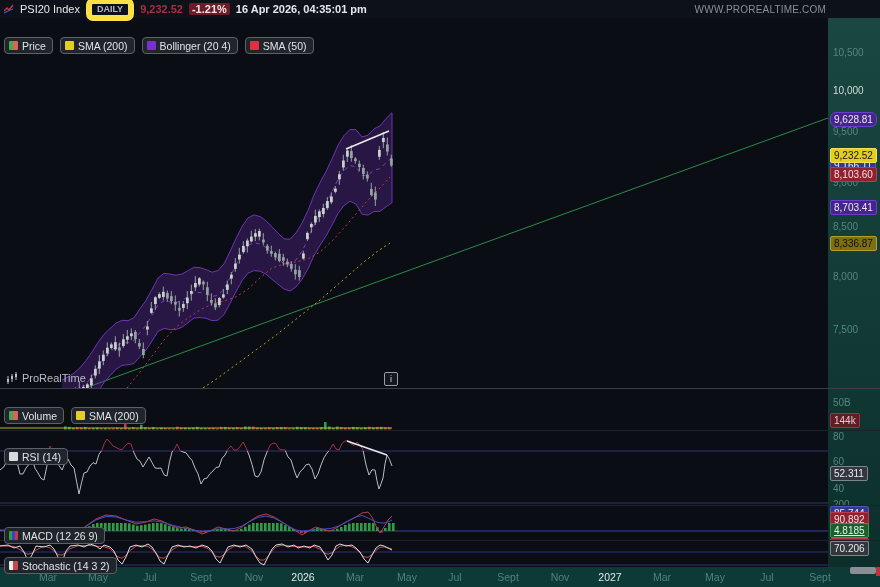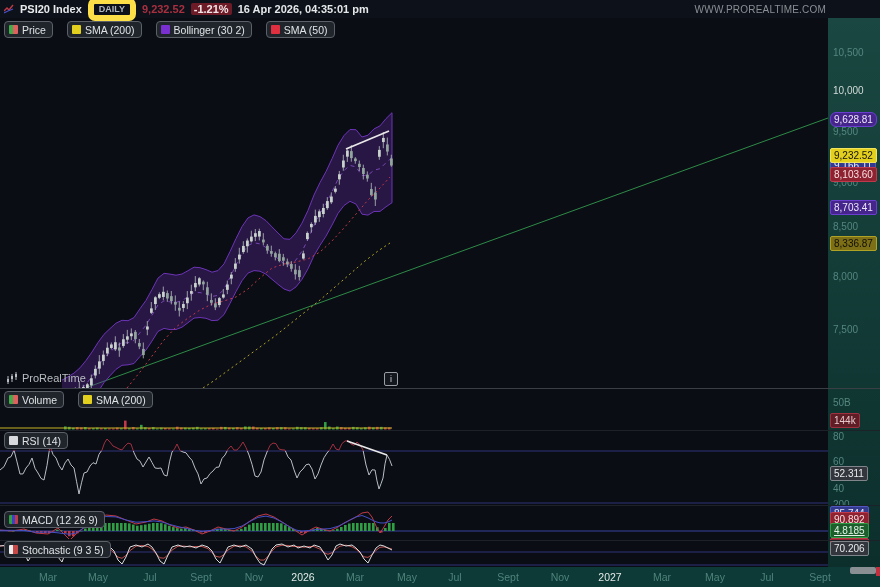--- a/index.html
+++ b/index.html
@@ -3,21 +3,21 @@
 <meta charset="utf-8">
 <style>
   html,body{margin:0;padding:0;background:#07090d;}
   #app{position:relative;width:880px;height:587px;overflow:hidden;
        font-family:"Liberation Sans","DejaVu Sans",sans-serif;
        background:#0a0d14;color:#dfe3e6;}
   
   #header{position:absolute;left:0;top:0;width:880px;height:18px;background:#0d1119;
           display:flex;align-items:center;gap:6px;padding-left:4px;box-sizing:border-box;
           font-size:11px;white-space:nowrap;}
-  .hdr-title{font-weight:bold;color:#e8eaec;}
+  .hdr-title{font-weight:normal;color:#e8eaec;}
   .hdr-daily{border:6px solid #fde047;border-radius:7px;padding:0 5px;font-size:9px;
              font-weight:bold;color:#b2b8c0;line-height:11px;}
   .hdr-price{color:#a93040;font-weight:bold;}
   .hdr-chg{background:#6e1b28;color:#f0e6e8;font-weight:bold;padding:0 3px;border-radius:2px;}
   .hdr-date{font-weight:bold;color:#e5e8ea;}
   .hdr-site{margin-left:auto;margin-right:54px;color:#8a8f96;font-size:10px;letter-spacing:.2px;}
   #right-axis{position:absolute;left:828px;top:18px;width:52px;height:549px;
               background:linear-gradient(#1a4741,#0c2f2c);}
   #time-axis{position:absolute;left:0;top:567px;width:880px;height:20px;background:#0d3a36;}
   .divider{position:absolute;left:0;width:880px;height:1px;background:#3a3f46;}
@@ -30,21 +30,21 @@
   .b-purple{background:#45258c;color:#ece6f8;border:1px solid #6a3fd0;}
   .b-blue{background:#333a8e;color:#e8eaf6;border:1px solid #5058c0;}
   .b-red{background:#8f2230;color:#f4dfe2;border:1px solid #c0394a;}
   .b-darkred{background:#5f1d26;color:#e8c9cd;border:1px solid #a03040;}
   .b-olive{background:#7d6f15;color:#11100a;border:1px solid #b0a224;}
   .b-gray{background:#33373d;color:#e8eaec;border:1px solid #80858c;}
   .b-green{background:#1c5f2d;color:#e2f2e5;border:1px solid #2f9e44;}
   .t-label{position:absolute;top:4px;transform:translateX(-50%);font-size:10.5px;color:#4f837c;}
   .t-label.emph{color:#e2e8e6;}
   
-  .chip-row{position:absolute;display:flex;gap:14px;z-index:5;}
+  .chip-row{position:absolute;display:flex;gap:7px;z-index:5;margin-top:16px;}
   .chip{display:flex;align-items:center;background:#20252c;border:1px solid #5c6169;
         border-radius:4px;padding:1px 6px 1px 4px;font-size:10.5px;color:#dfe3e6;height:13px;}
   .swatch{width:9px;height:9px;border-radius:1px;margin-right:4px;display:inline-block;}
   
   #watermark{position:absolute;left:6px;top:372px;display:flex;align-items:center;gap:4px;
              font-size:11px;color:#b9bec2;z-index:4;}
   #info-btn{position:absolute;left:384px;top:372px;width:12px;height:12px;border:1px solid #989ea4;
             border-radius:2px;background:#14181e;color:#cdd2d8;font-size:9px;line-height:12px;
             text-align:center;z-index:4;}
   #chart-svg{position:absolute;left:0;top:0;z-index:2;}
@@ -529,21 +529,21 @@
     <div class="chip">
         <span class="swatch" style="background: linear-gradient(90deg, rgb(63, 174, 73) 50%, rgb(224, 96, 96) 50%);"></span>
         <span>Price</span>
       </div>
     <div class="chip">
         <span class="swatch" style="background: rgb(227, 207, 29);"></span>
         <span>SMA (200)</span>
       </div>
     <div class="chip">
         <span class="swatch" style="background: rgb(122, 47, 208);"></span>
-        <span>Bollinger (30 2)</span>
+        <span>Bollinger (20 4)</span>
       </div>
     <div class="chip">
         <span class="swatch" style="background: rgb(224, 48, 64);"></span>
         <span>SMA (50)</span>
       </div>
   </div>
 
   <div id="watermark">
     <svg width="12" height="12" viewBox="0 0 12 12">
       <line x1="2" y1="4" x2="2" y2="12" stroke="#b9bec2" stroke-width="1"></line>
@@ -578,19 +578,19 @@
   <div class="chip-row" style="left:4px;top:511px">
     <div class="chip">
         <span class="swatch" style="background: linear-gradient(90deg, rgb(47, 158, 68) 33%, rgb(58, 66, 200) 33%, rgb(58, 66, 200) 66%, rgb(194, 58, 70) 66%);"></span>
         <span>MACD (12 26 9)</span>
       </div>
   </div>
 
   <div class="chip-row" style="left:4px;top:541px">
     <div class="chip">
         <span class="swatch" style="background: linear-gradient(90deg, rgb(236, 236, 236) 50%, rgb(200, 72, 72) 50%);"></span>
-        <span>Stochastic (9 3 5)</span>
+        <span>Stochastic (14 3 2)</span>
       </div>
   </div>
 
   <div id="scroll-corner"></div>
   <div id="scroll-end"></div>
 </div>
 
 </body></html>

